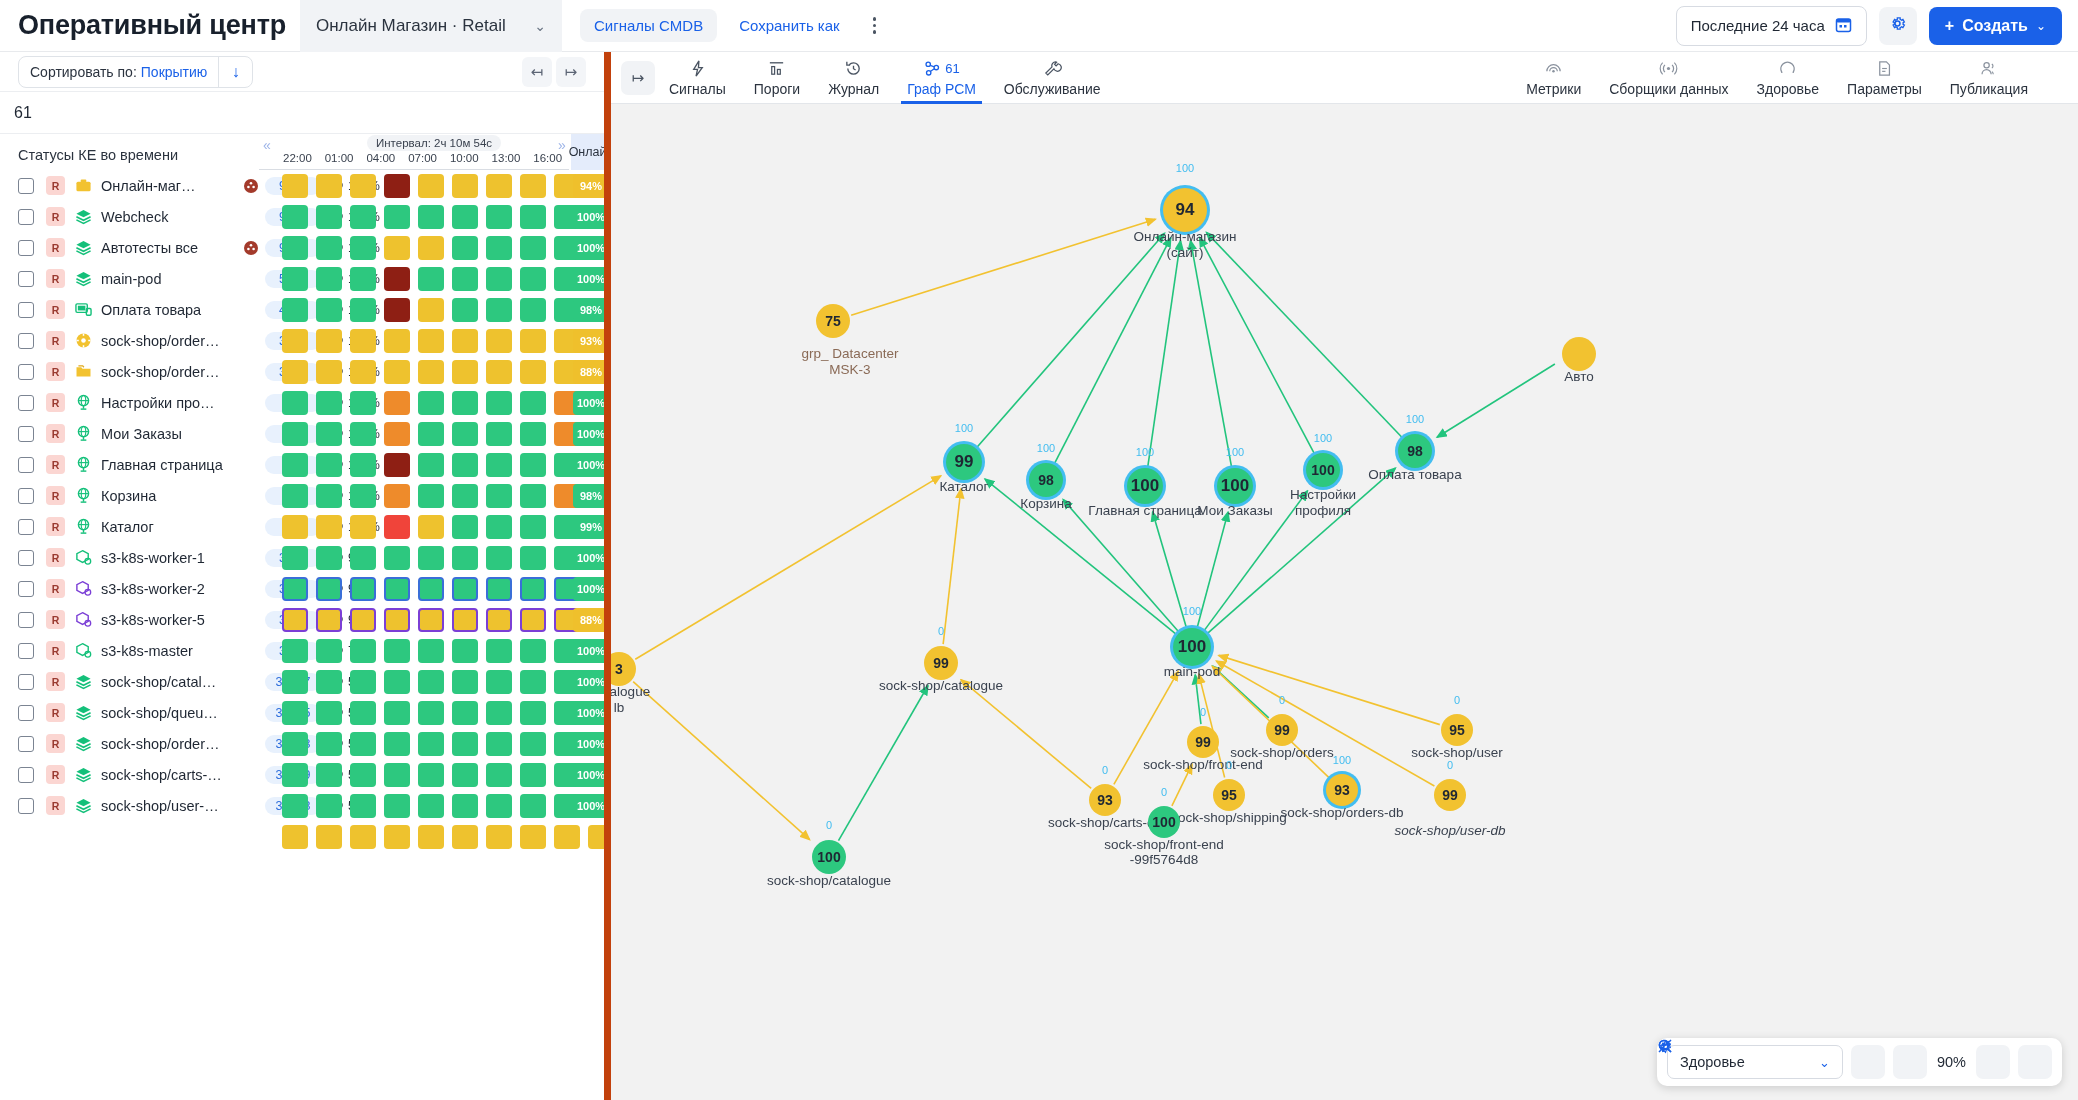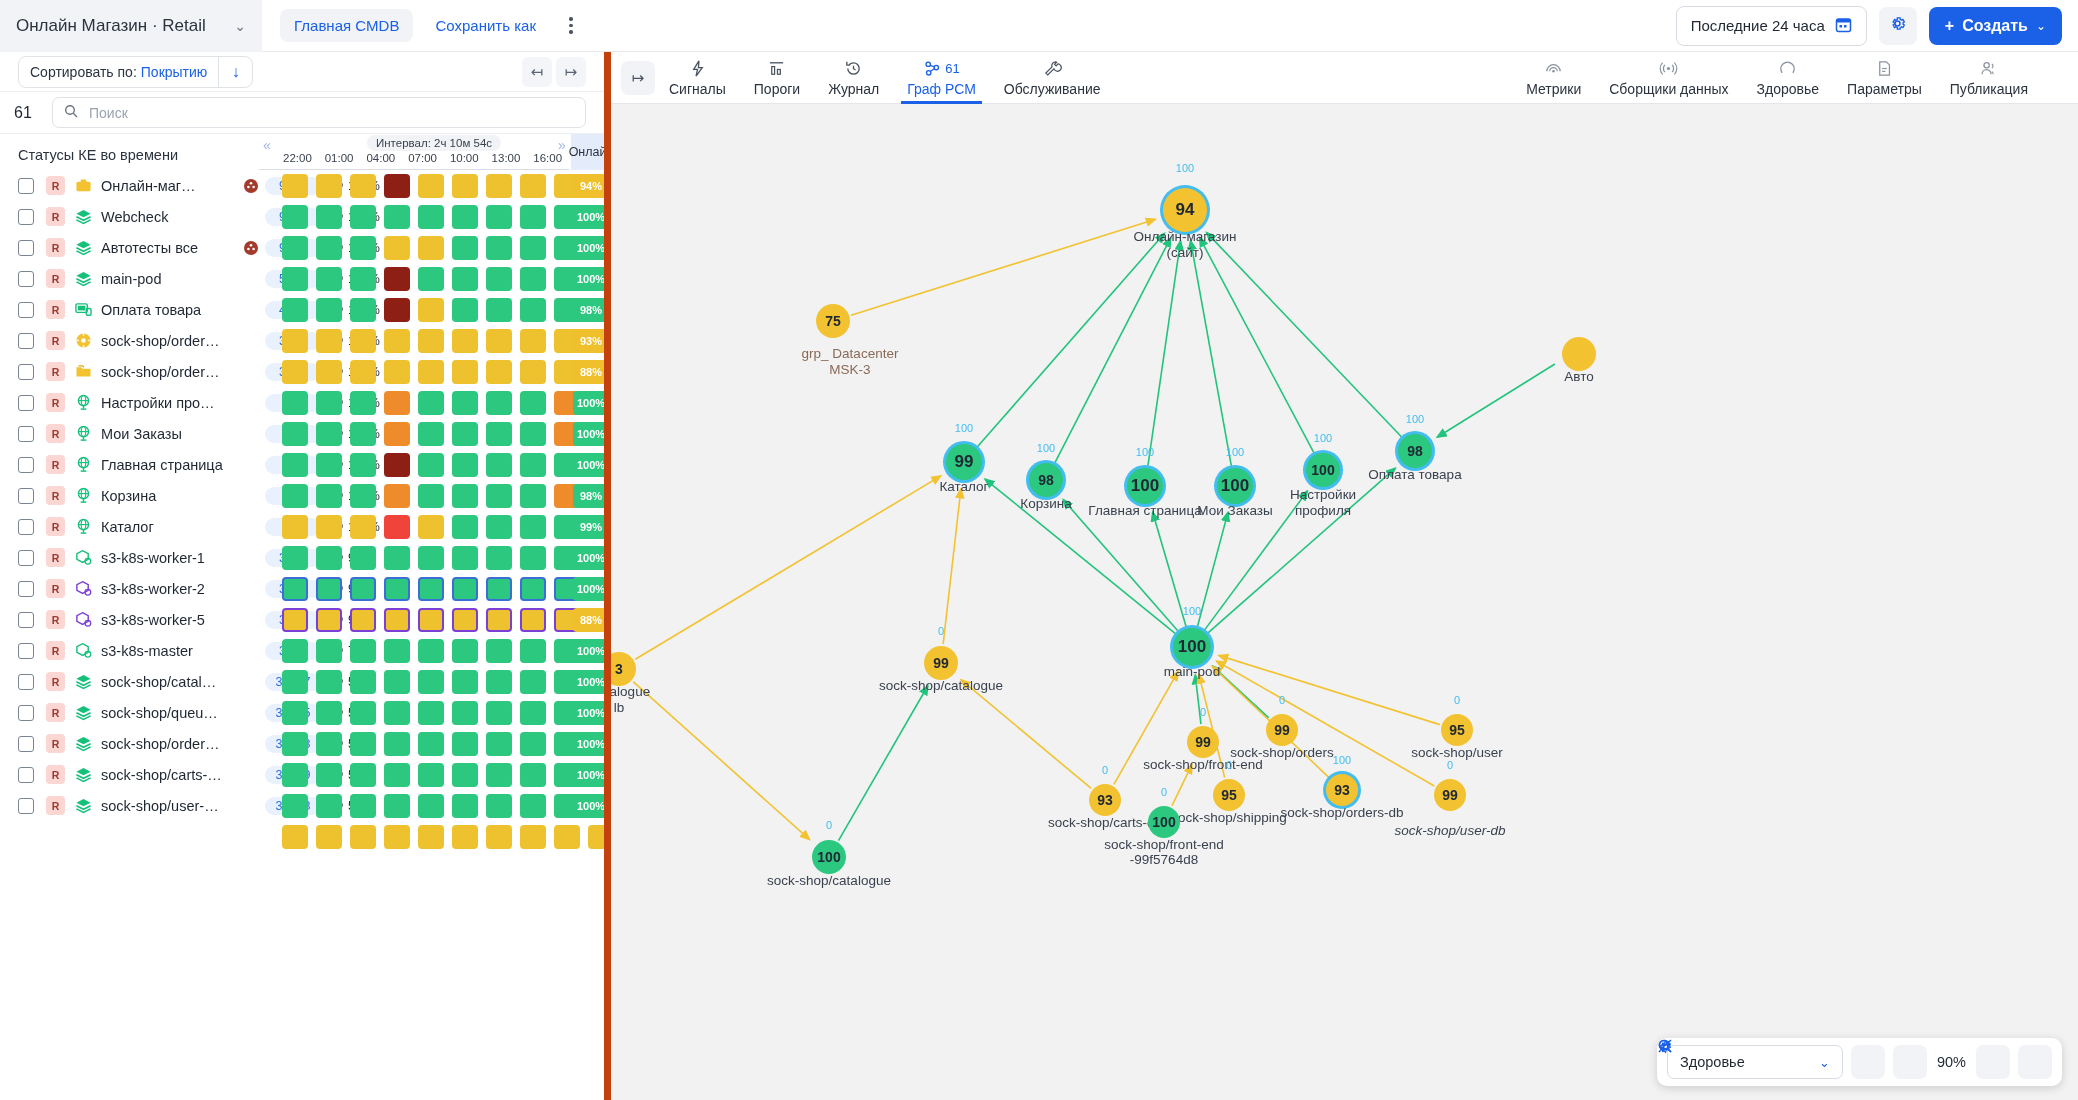--- a/index.html
+++ b/index.html
@@ -250,27 +250,28 @@
     width: 34px; height: 34px; border-radius: 7px; background: #f1f3f6;
     display: flex; align-items: center; justify-content: center;
     color: #1a61e8; cursor: pointer;
   }
   .zb-pct { font-size: 14.5px; color: #1f2733; padding: 0 2px; }
 </style>
 </head>
 <body>
 
 <div class="topbar">
+  <div class="app-title">Оперативный центр</div>
 
   <div class="ctx-select">
     <span>Онлайн Магазин · Retail</span>
     <span class="chev">⌄</span>
   </div>
 
-  <div class="btn-ghost">Главная CMDB</div>
+  <div class="btn-ghost">Сигналы CMDB</div>
   <div class="btn-link">Сохранить как</div>
 
   <div class="kebab">
       <i></i>
       <i></i>
       <i></i>
     </div>
 
   <div class="topbar-right">
     <div class="daterange">
@@ -311,29 +312,20 @@
       <div class="arrow">↓</div>
     </div>
     <div class="collapse-btns">
       <div class="cb">↤</div>
       <div class="cb">↦</div>
     </div>
   </div>
 
   <div class="searchbar">
     <div class="count-badge">61</div>
-    <div class="search-wrap">
-      <span>
-        <svg width="14" height="14" viewBox="0 0 14 14">
-            <circle cx="6" cy="6" r="4.3" fill="none" stroke="#6b7685" stroke-width="1.4"></circle>
-            <line x1="9.3" y1="9.3" x2="13" y2="13" stroke="#6b7685" stroke-width="1.4"></line>
-          </svg>
-      </span>
-      <input placeholder="Поиск" style="">
-    </div>
   </div>
 
   <div class="tbl-head">
     <div class="ttl">Статусы КЕ во времени</div>
     <div class="grid-head">
       <span class="chev-left">«</span>
       <span class="chev-right">»</span>
       <span class="interval-pill">Интервал: 2ч 10м 54с</span>
       <div class="ticks">
           <span>22:00</span>

